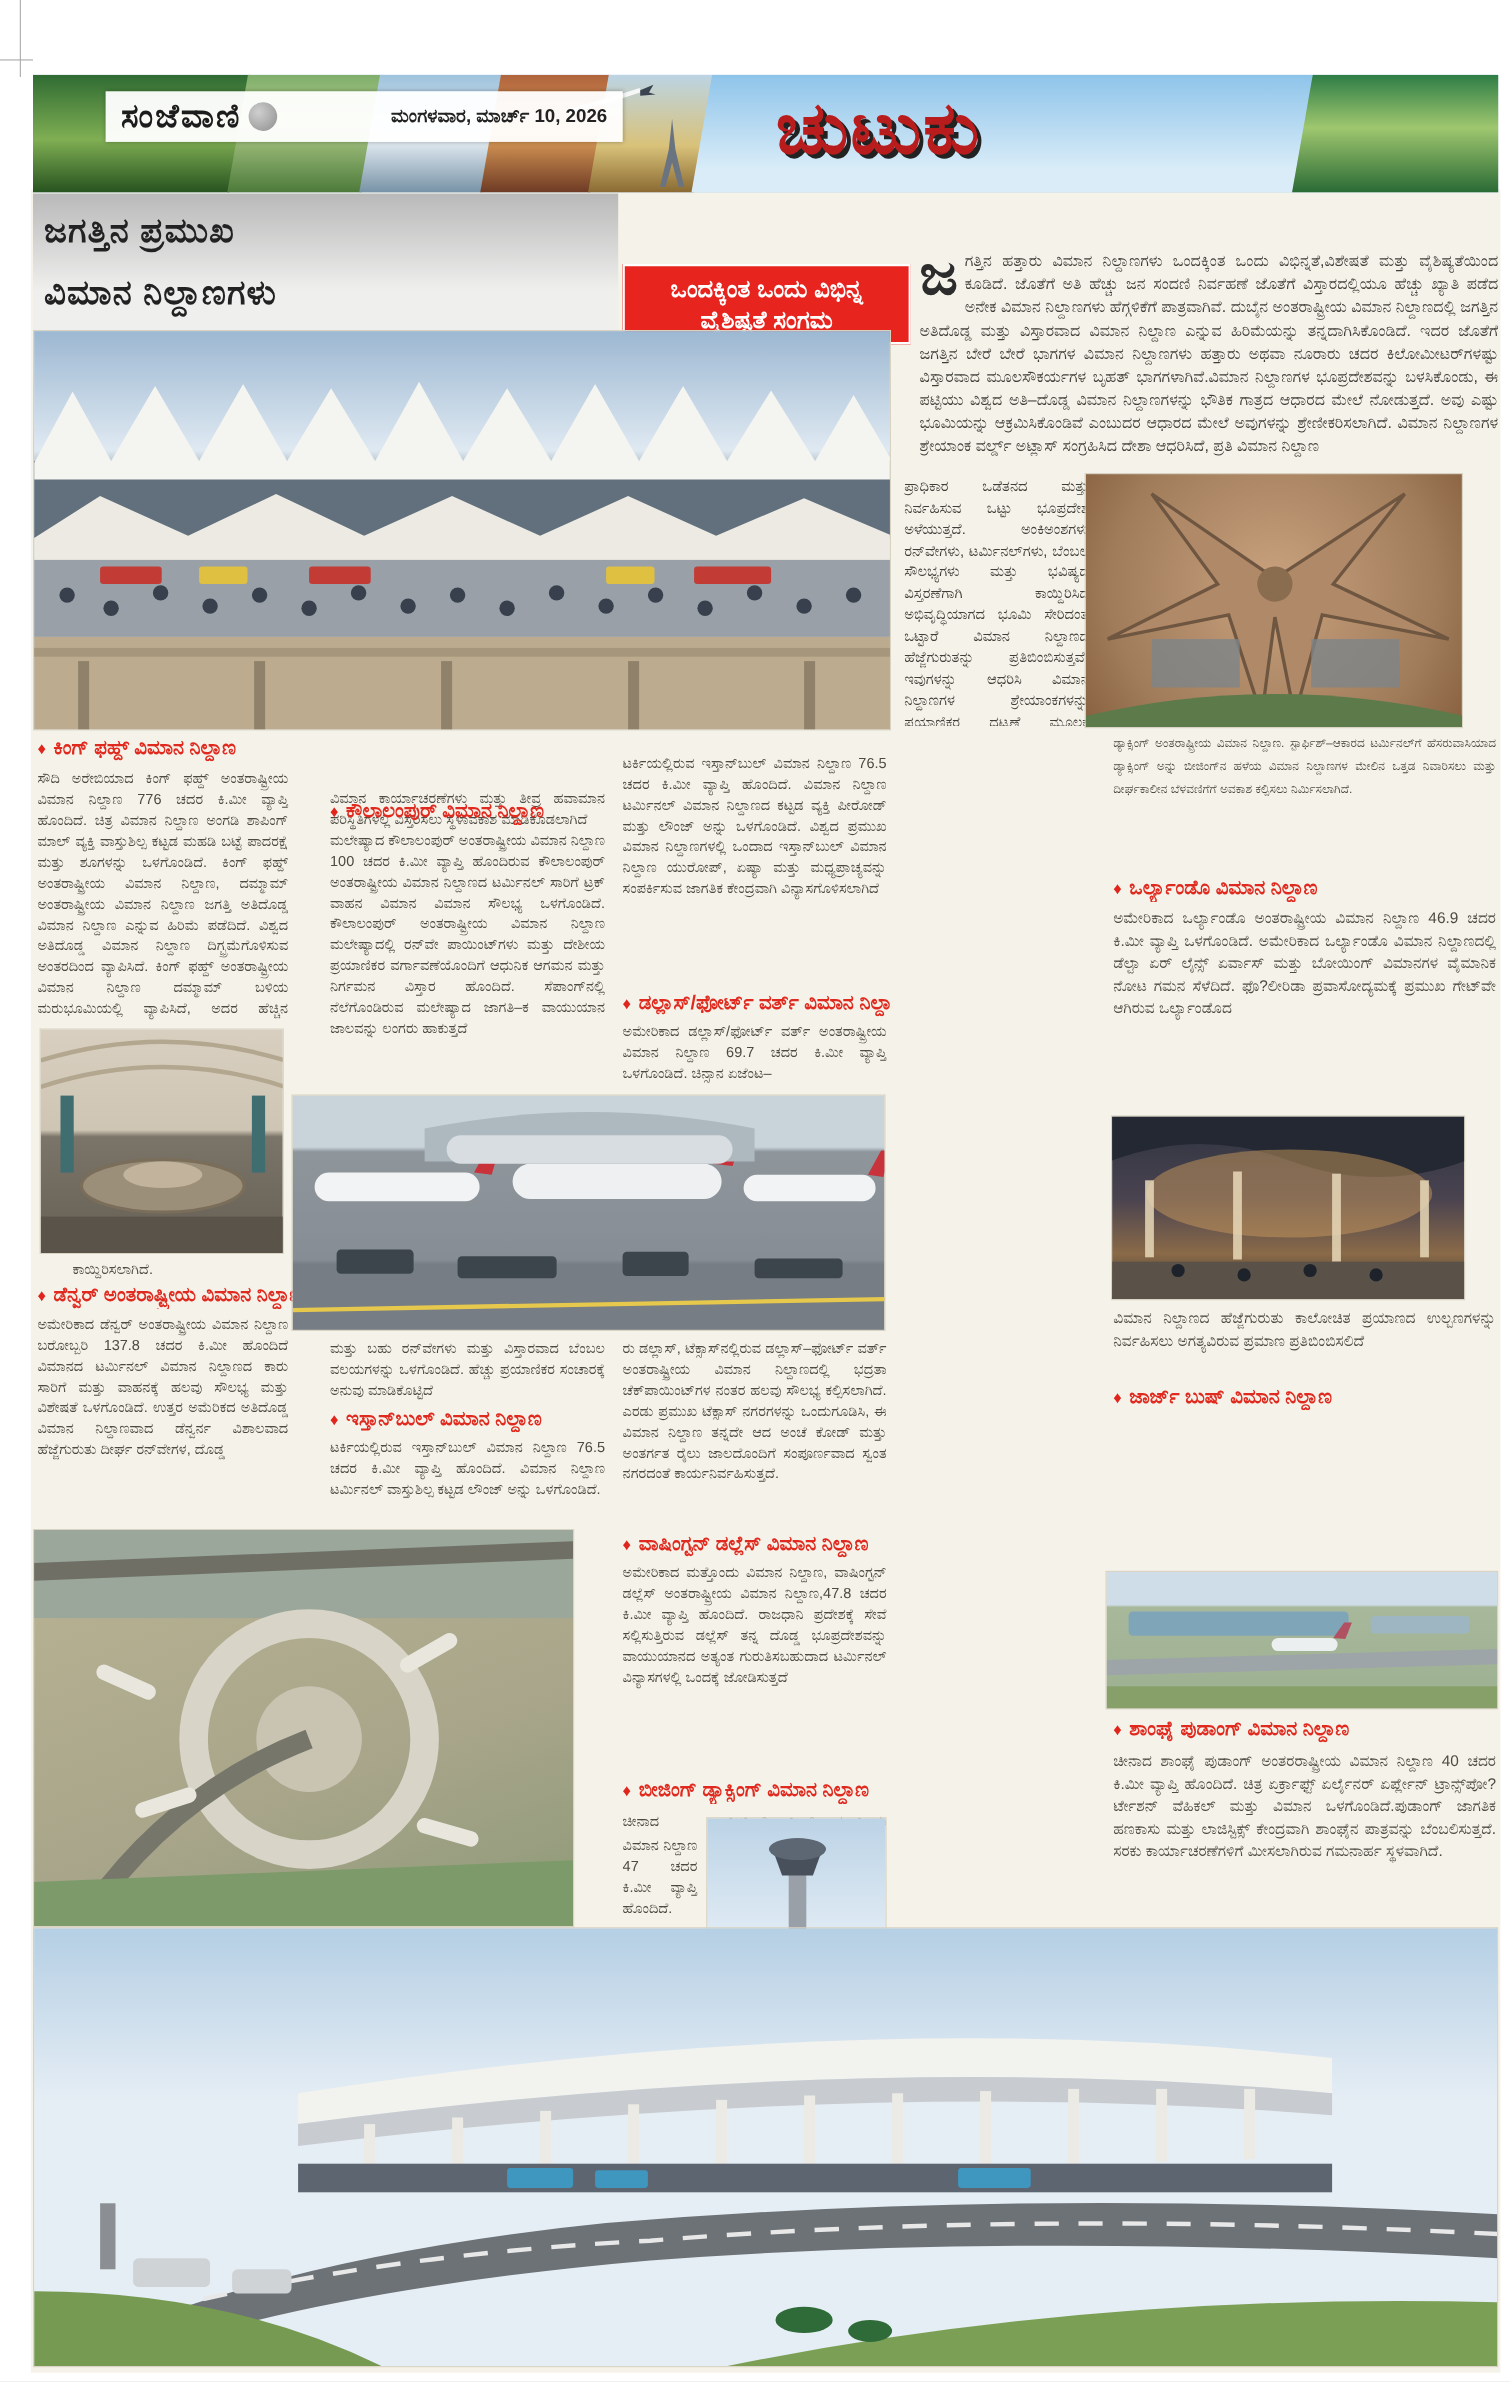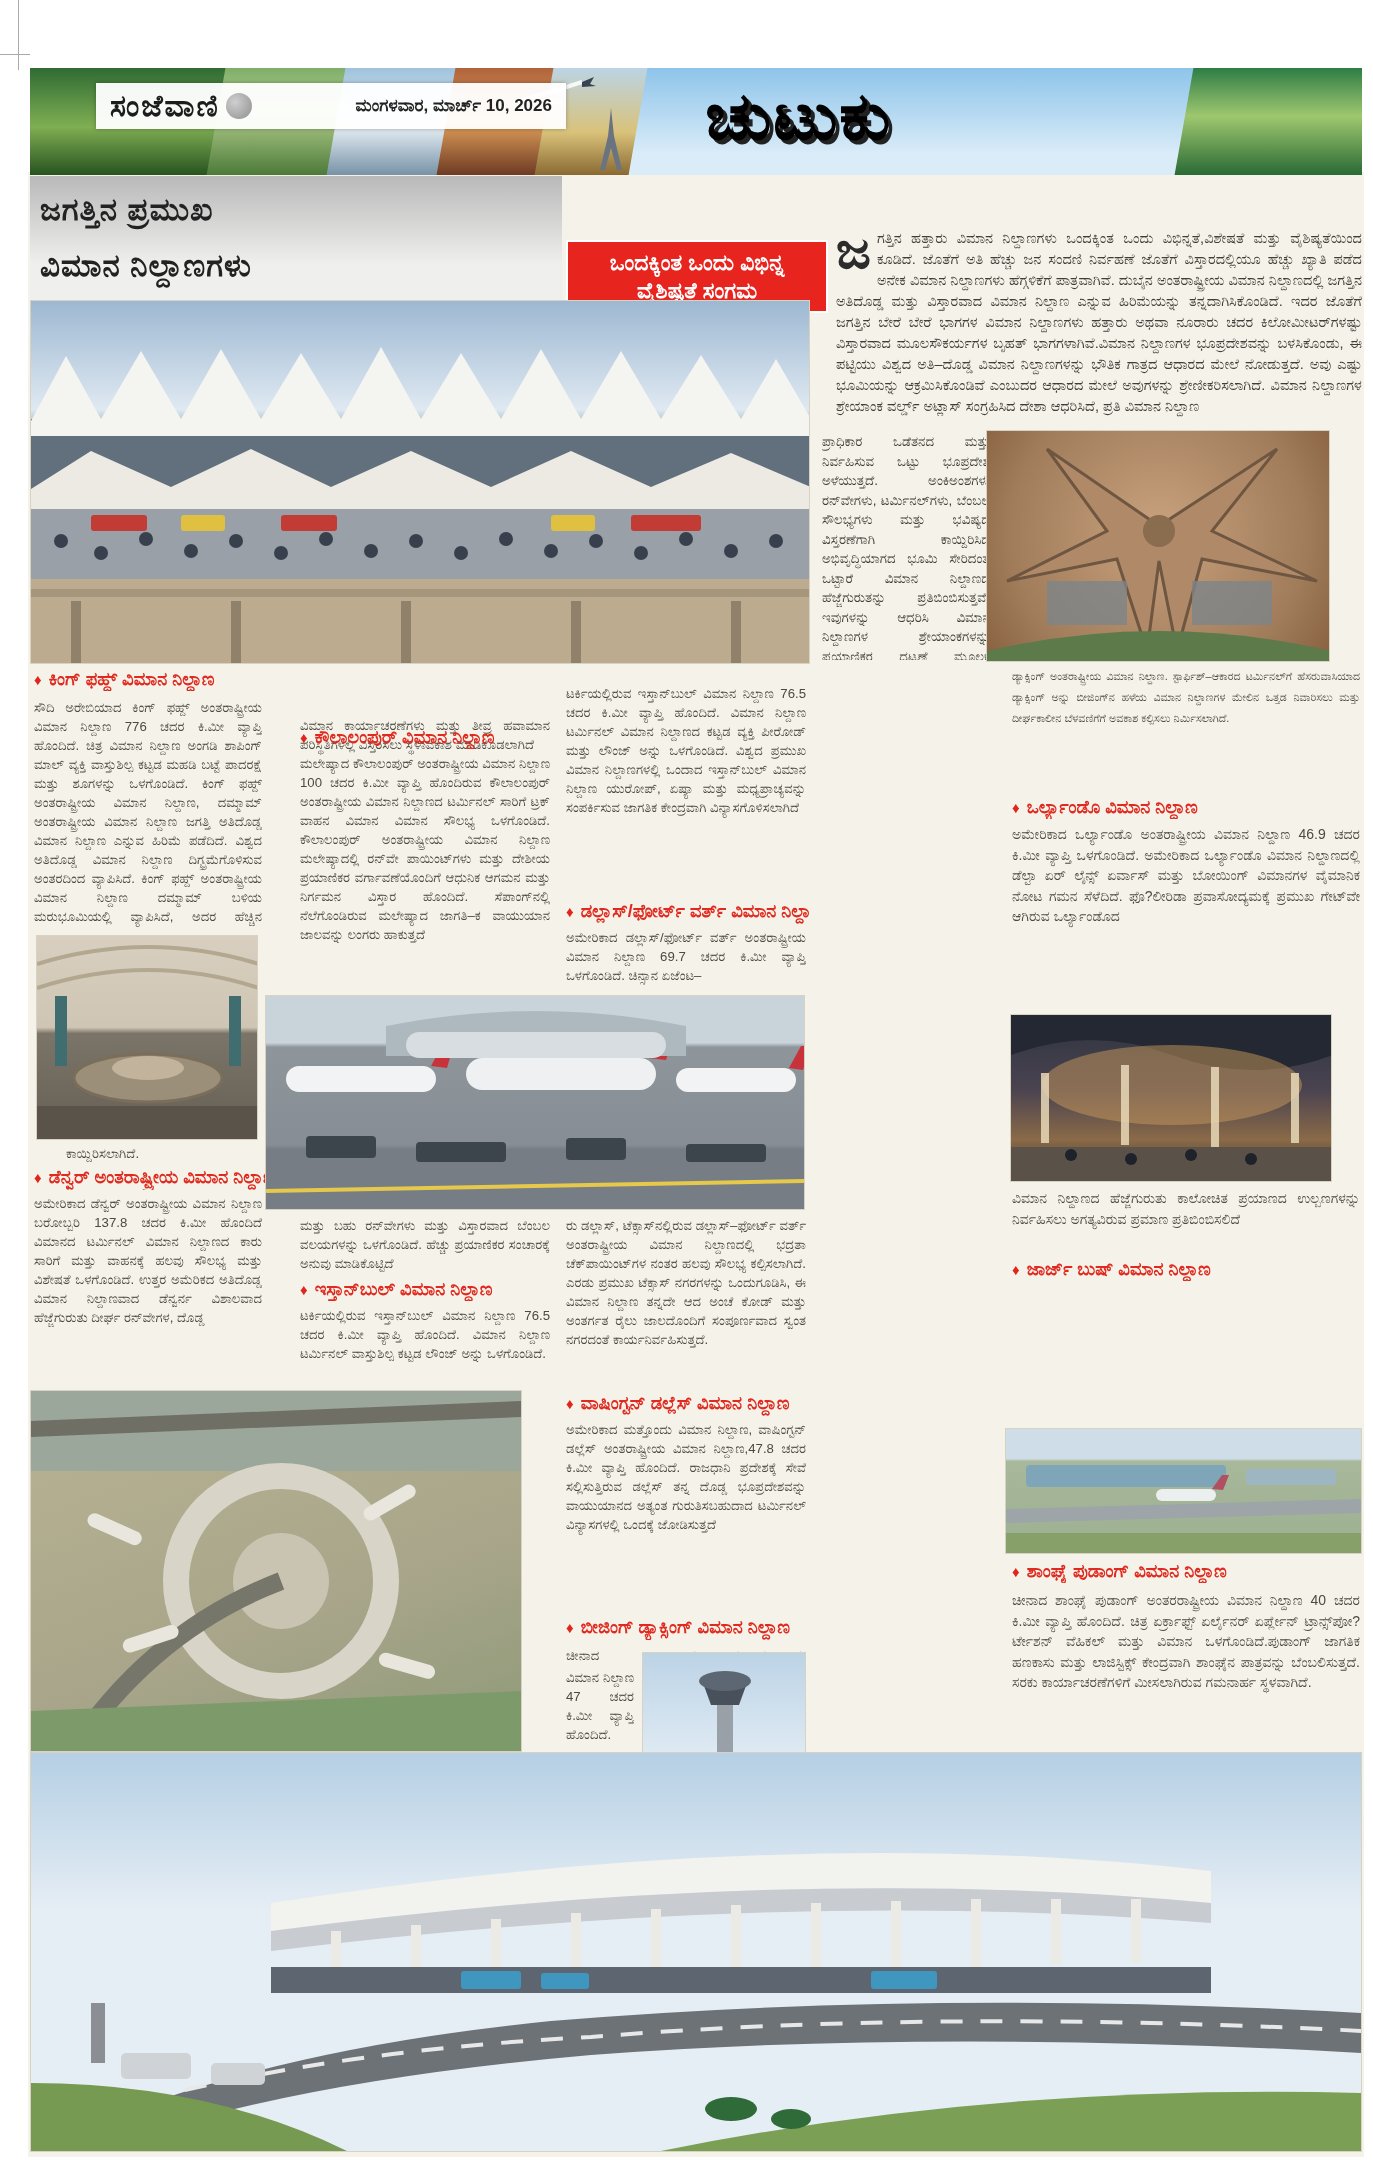--- a/index.html
+++ b/index.html
@@ -12,21 +12,21 @@
   
   .bed{left:28px;top:172px;width:1336px;height:1985px;background:#f5f2e9;}
   
   .banner{left:30px;top:68px;width:1332px;height:107px;overflow:hidden;background:#bfd8e8;}
   .seg{position:absolute;top:0;height:107px;transform:skewX(-10deg);}
   .masthead-box{left:66px;top:15px;width:470px;height:46px;background:rgba(255,255,255,.95);
      display:flex;align-items:center;justify-content:space-between;padding:0 14px;box-shadow:0 0 4px rgba(0,0,0,.3);}
   .logo{font-size:30px;font-weight:bold;color:#1c1c1c;letter-spacing:2px;display:flex;align-items:center;gap:6px;}
   .logo-emblem{width:26px;height:26px;border-radius:50%;background:radial-gradient(circle at 35% 35%,#cfcfcf,#8e8e8e);display:inline-block;}
   .edition-date{font-size:17px;font-weight:bold;color:#222;}
-  .page-title{right:470px;top:10px;font-size:66px;font-weight:bold;color:#000000;
+  .page-title{right:470px;top:10px;font-size:66px;font-weight:bold;color:#b91c1c;
      text-shadow:4px 4px 0 #222;letter-spacing:2px;}
   .contrail{right:760px;top:6px;width:90px;height:30px;}
   
   .headline-box{left:30px;top:176px;width:532px;height:126px;background:linear-gradient(180deg,#b9b9b9,#efefee 70%);
      padding:6px 10px;}
   .headline-box div{font-size:31px;line-height:56px;font-weight:bold;color:#222;letter-spacing:1px;}
   .kicker{left:566px;top:240px;width:262px;height:73px;background:#e8241f;color:#fff;text-align:center;
      display:flex;flex-direction:column;justify-content:center;gap:2px;box-shadow:0 0 0 2px #fff inset;}
   .kicker div{font-size:22px;font-weight:bold;line-height:26px;}
   

